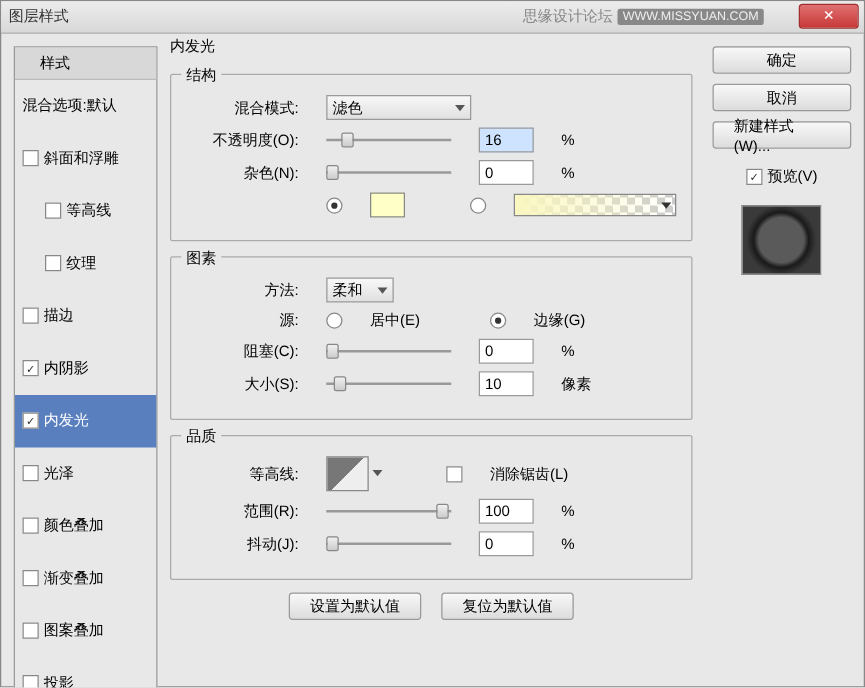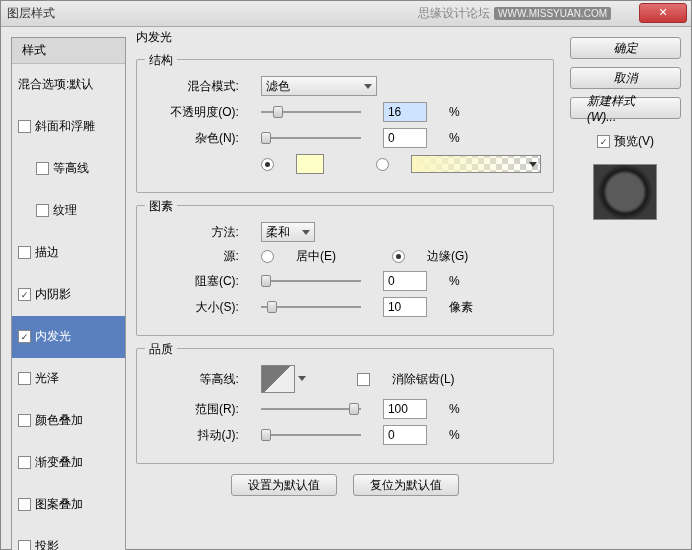--- a/index.html
+++ b/index.html
@@ -7,21 +7,21 @@
 .window { width: 692px; height: 550px; background: #e8e8e8; border: 1px solid #888; position: relative; }
 .titlebar { height: 26px; background: linear-gradient(#ececec,#d8d8d8); border-bottom: 1px solid #aaa; display: flex; align-items: center; padding: 0 6px; position: relative; justify-content: flex-end; }
 .titlebar-title { font-size: 12px; color: #333; flex: 1; }
 .titlebar-right { position: absolute; right: 80px; top: 4px; font-size: 11px; color: #888; display:flex; align-items:center; gap:4px; }
 .titlebar-right .badge { background:#888;color:#eee;padding:1px 4px;border-radius:2px;font-size:10px; }
 .close-btn { width: 48px; height: 20px; background: linear-gradient(#e07070,#c83838); border: 1px solid #a03030; border-radius: 3px; color: #fff; text-align: center; line-height: 16px; position: absolute; right: 4px; top: 2px; }
 .close-btn::after { content: "✕"; font-size: 11px; }
 .body { display: flex; padding: 10px; gap: 10px; height: calc(100% - 26px); }
 .left-col { width: 120px; }
 .styles-list { border: 1px solid #999; background: #e8e8e8; }
-.list-header { background: #d8d8d8; padding: 4px 10px; border-bottom: 1px solid #bbb; font-size: 12px; }
+.list-header { background: #d8d8d8; padding: 4px 20px; border-bottom: 1px solid #bbb; font-size: 12px; }
 .list-item { padding: 12px 6px; display: flex; align-items: center; gap: 4px; border-bottom: 1px solid transparent; cursor: default; }
 .list-item.selected { background: #5a7fbf; color: #fff; }
 .list-item.sub { padding-left: 24px; }
 .chk { width: 13px; height: 13px; border: 1px solid #888; background: #fff; display: inline-flex; align-items: center; justify-content: center; font-size: 9px; color: #333; flex-shrink:0; }
 .chk.checked::after { content: "✓"; }
 .mid-col { flex: 1; display: flex; flex-direction: column; gap: 6px; padding-right:6px; }
 .group { border: 1px solid #aaa; border-radius: 2px; padding: 10px 12px 12px; position: relative; margin-top: 12px; }
 .group-title { position: absolute; top: -8px; left: 8px; background: #e8e8e8; padding: 0 4px; font-size: 12px; }
 .top-title { position: absolute; top: -18px; left: 0; font-size: 12px; }
 .wrap { position: relative; margin-top: 10px; }
@@ -38,21 +38,21 @@
 .radio { width: 13px; height: 13px; border: 1px solid #888; border-radius: 50%; background: #fff; display: inline-flex; align-items: center; justify-content: center; flex-shrink:0; }
 .radio.checked::after { content: ""; width: 5px; height: 5px; background: #333; border-radius: 50%; }
 .swatch { width: 28px; height: 20px; border: 1px solid #888; background: #ffffc8; }
 .gradient { width: 130px; height: 18px; border: 1px solid #888; background: linear-gradient(to right, #faf7c0, rgba(250,247,192,0)), repeating-conic-gradient(#ccc 0 25%, #fff 0 50%) 0/12px 12px; position:relative; }
 .gradient::after { content:""; position:absolute; right:3px; top:6px; border-left:4px solid transparent; border-right:4px solid transparent; border-top:5px solid #333; }
 .contour { width: 34px; height: 28px; border: 1px solid #888; background: linear-gradient(135deg,#777 50%,#eee 50%); position:relative; }
 .contour::after { content:""; position:absolute; right:-12px; top:10px; border-left:4px solid transparent; border-right:4px solid transparent; border-top:5px solid #555; }
 .btn { height: 22px; background: linear-gradient(#f8f8f8,#dcdcdc); border: 1px solid #999; border-radius: 3px; padding: 0 16px; display: inline-flex; align-items: center; justify-content: center; cursor: default; }
 .btns-row { display: flex; justify-content: center; gap: 16px; margin-top: 10px; }
 .right-col { width: 116px; display: flex; flex-direction: column; gap: 8px; align-items: stretch; }
-.right-col .btn { width: 100%; justify-content:center;font-style:italic; }
+.right-col .btn { width: 100%; justify-content:center; }
 .preview-row { display: flex; align-items: center; justify-content: center; gap: 4px; margin-top: 6px; }
 .preview-box { width: 64px; height: 56px; border: 1px solid #888; background: radial-gradient(circle at 50% 50%, #5a5a5a 18px, #1a1a1a 22px, #3a3a3a 28px); margin: 6px auto 0; }
 </style>
 </head>
 <body>
 
 <div class="window">
   <div class="titlebar">
     <span class="titlebar-title">图层样式</span>
     <span class="titlebar-right">

